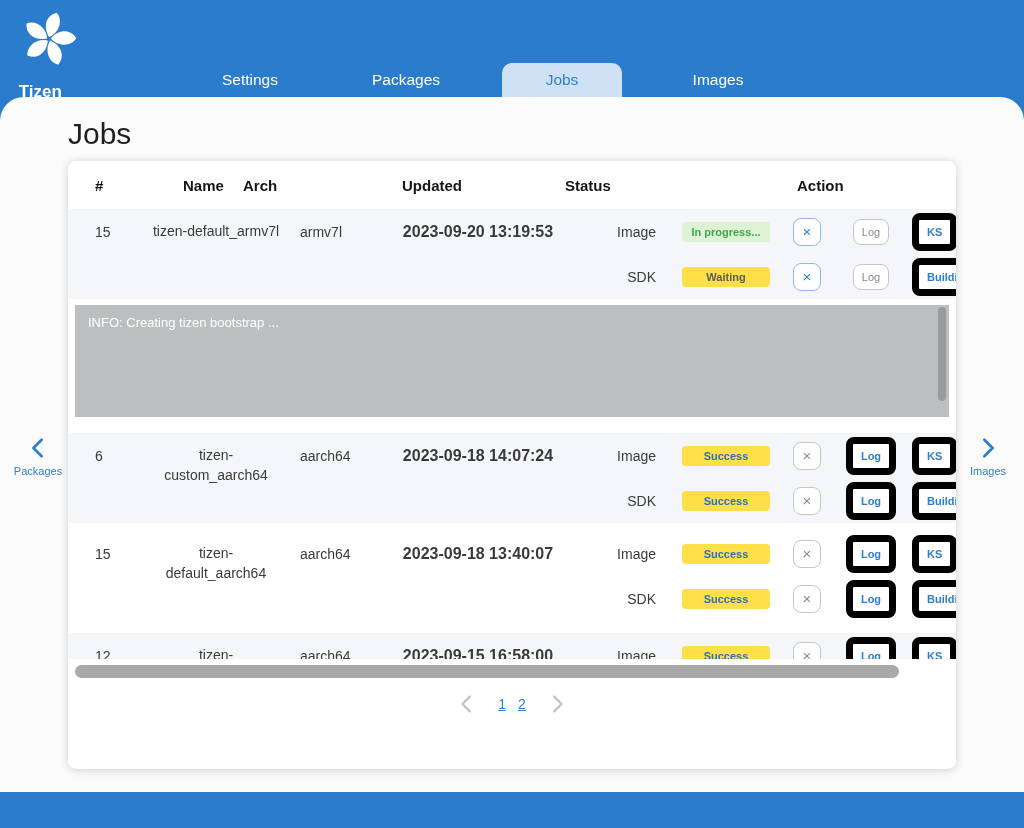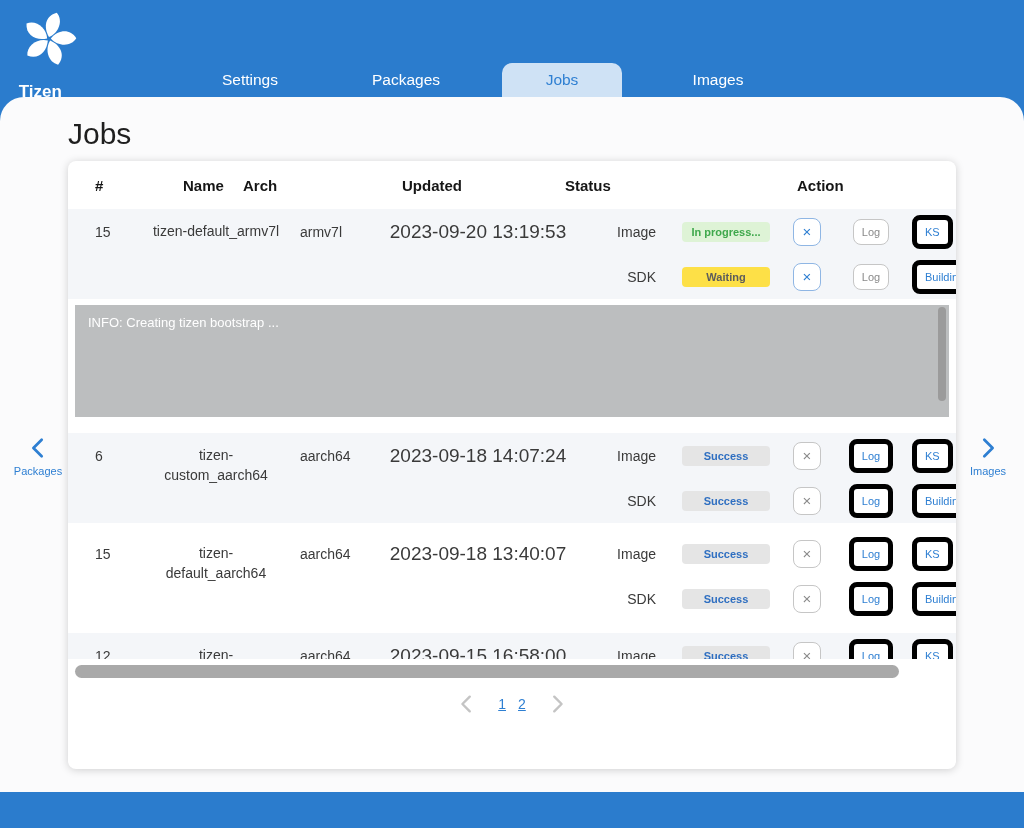--- a/index.html
+++ b/index.html
@@ -38,37 +38,37 @@
   .job { display:grid; grid-template-columns:82px 132px 96px 200px 96px 104px 58px 70px 78px;
          grid-auto-rows:45px; font-size:14px; color:#3a3a3a; }
   .job.alt { background:#f4f6f9; }
   .cell { display:flex; align-items:center; }
   .r1 { grid-row:1; } .r2 { grid-row:2; }
   .c-id   { grid-column:1; padding-left:27px; }
   .c-name { grid-column:2; grid-row:1 / span 2; display:block; text-align:center;
             padding-top:12px; line-height:20px; }
   .job.clip .c-name { grid-row:1;text-decoration:underline; }
   .c-arch { grid-column:3; padding-left:18px; }
-  .c-upd  { grid-column:4; justify-content:center; font-size:19px; }
+  .c-upd  { grid-column:4; justify-content:center; font-size:16px;font-weight:bold; }
   .c-kind { grid-column:5; justify-content:flex-end; padding-right:18px; }
   .c-badge{ grid-column:6; justify-content:center; }
   .c-x    { grid-column:7; justify-content:center; }
   .c-log  { grid-column:8; justify-content:center; }
   .c-ext  { grid-column:9; justify-content:flex-start; padding-left:6px; }
   .job.clip { height:26px; overflow:hidden; }
   
   .badge { min-width:88px; height:20px; border-radius:4px; display:flex; align-items:center;
            justify-content:center; font-size:11px; font-weight:bold; padding:0 7px; white-space:nowrap; }
   .badge.progress { background:#def3d6; color:#3fa84c; }
   .badge.waiting  { background:#fde047; color:#5c5c5c; }
-  .badge.success  { background:#e5e5e5; color:#2f6fc1; }
+  .badge.success  { background:#fde047; color:#2f6fc1; }
   
   .btn { background:#fff; border-radius:8px; font-size:11px; padding:6px 8px; cursor:pointer;
          font-family:"Liberation Sans", sans-serif; white-space:nowrap; }
-  .btn.blue { border:5px solid #000000; color:#2e7fd2; }
+  .btn.blue { border:7px solid #000000; color:#2e7fd2;font-weight:bold; }
   .btn.gray { border:1px solid #c6c6c6; color:#8a8a8a; }
   .xbtn { width:28px; height:28px; border-radius:8px; background:#fff; font-size:15px;
           display:flex; align-items:center; justify-content:center; cursor:pointer; }
   .xbtn.blue { border:1px solid #8fb6e4; color:#2e7fd2; }
   .xbtn.gray { border:1px solid #c6c6c6; color:#8a8a8a; }
   
   .log-wrap { margin:6px 7px 14px 7px; }
   .log-box { position:relative; height:112px; background:#bcbebf; color:#fff; font-size:13px;
              padding:10px 24px 10px 13px; overflow:hidden; }
   .log-box .line2 { margin-top:32px; }

